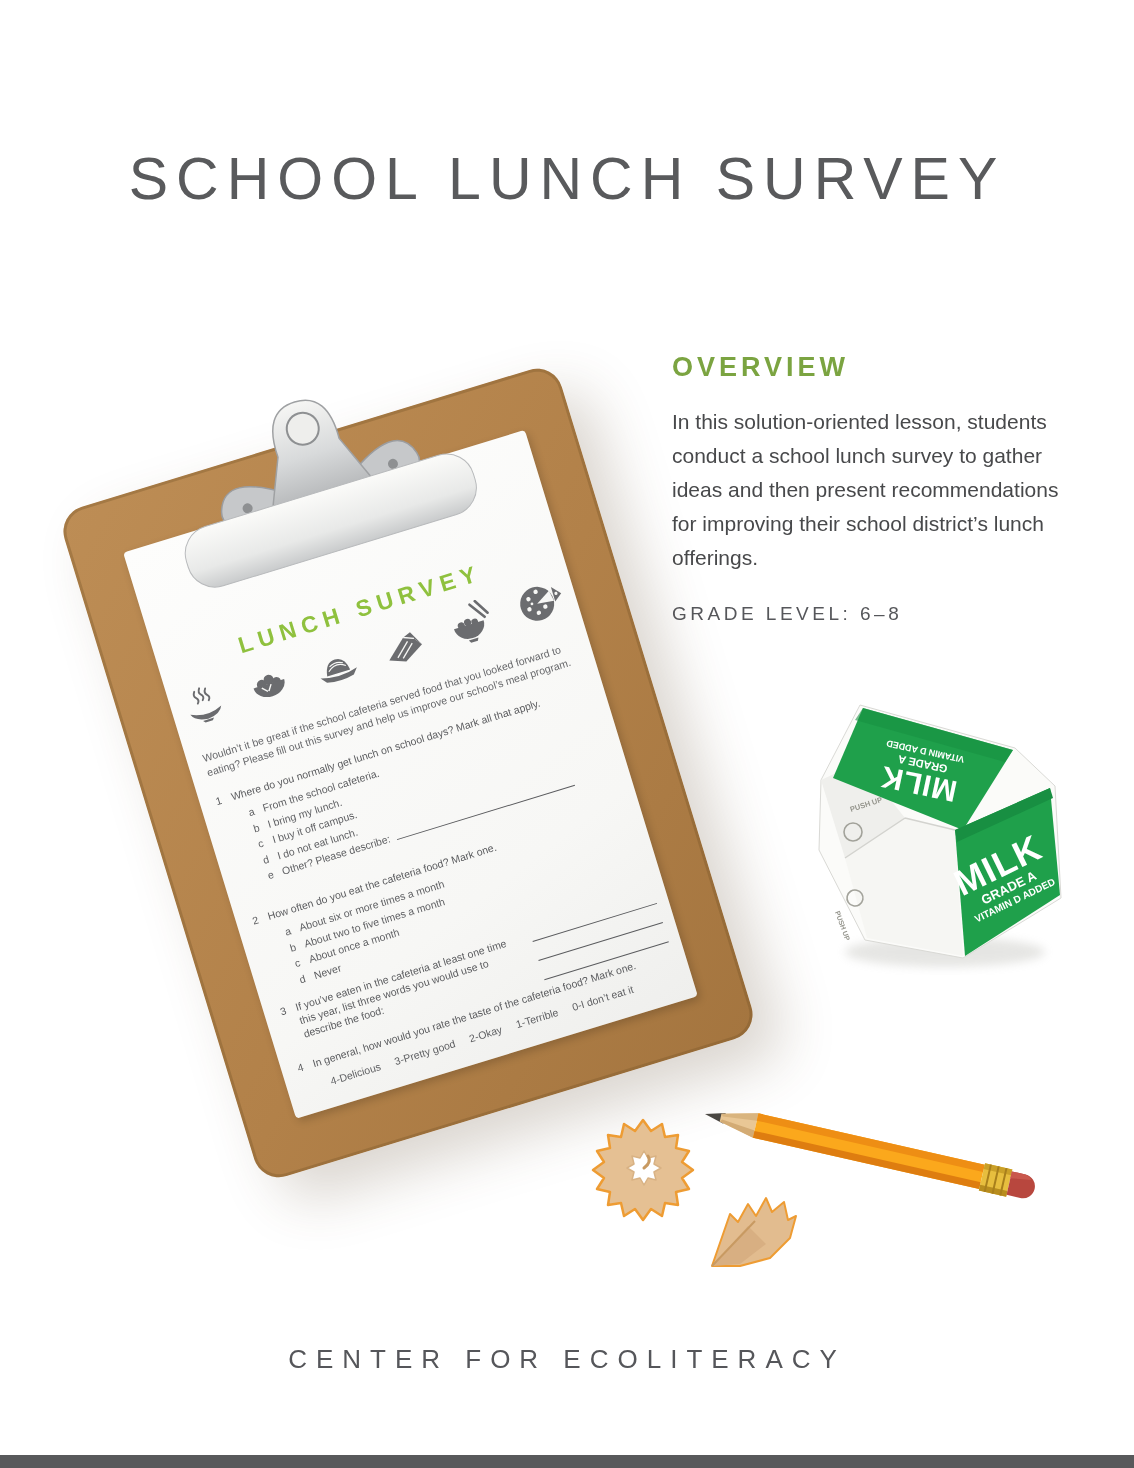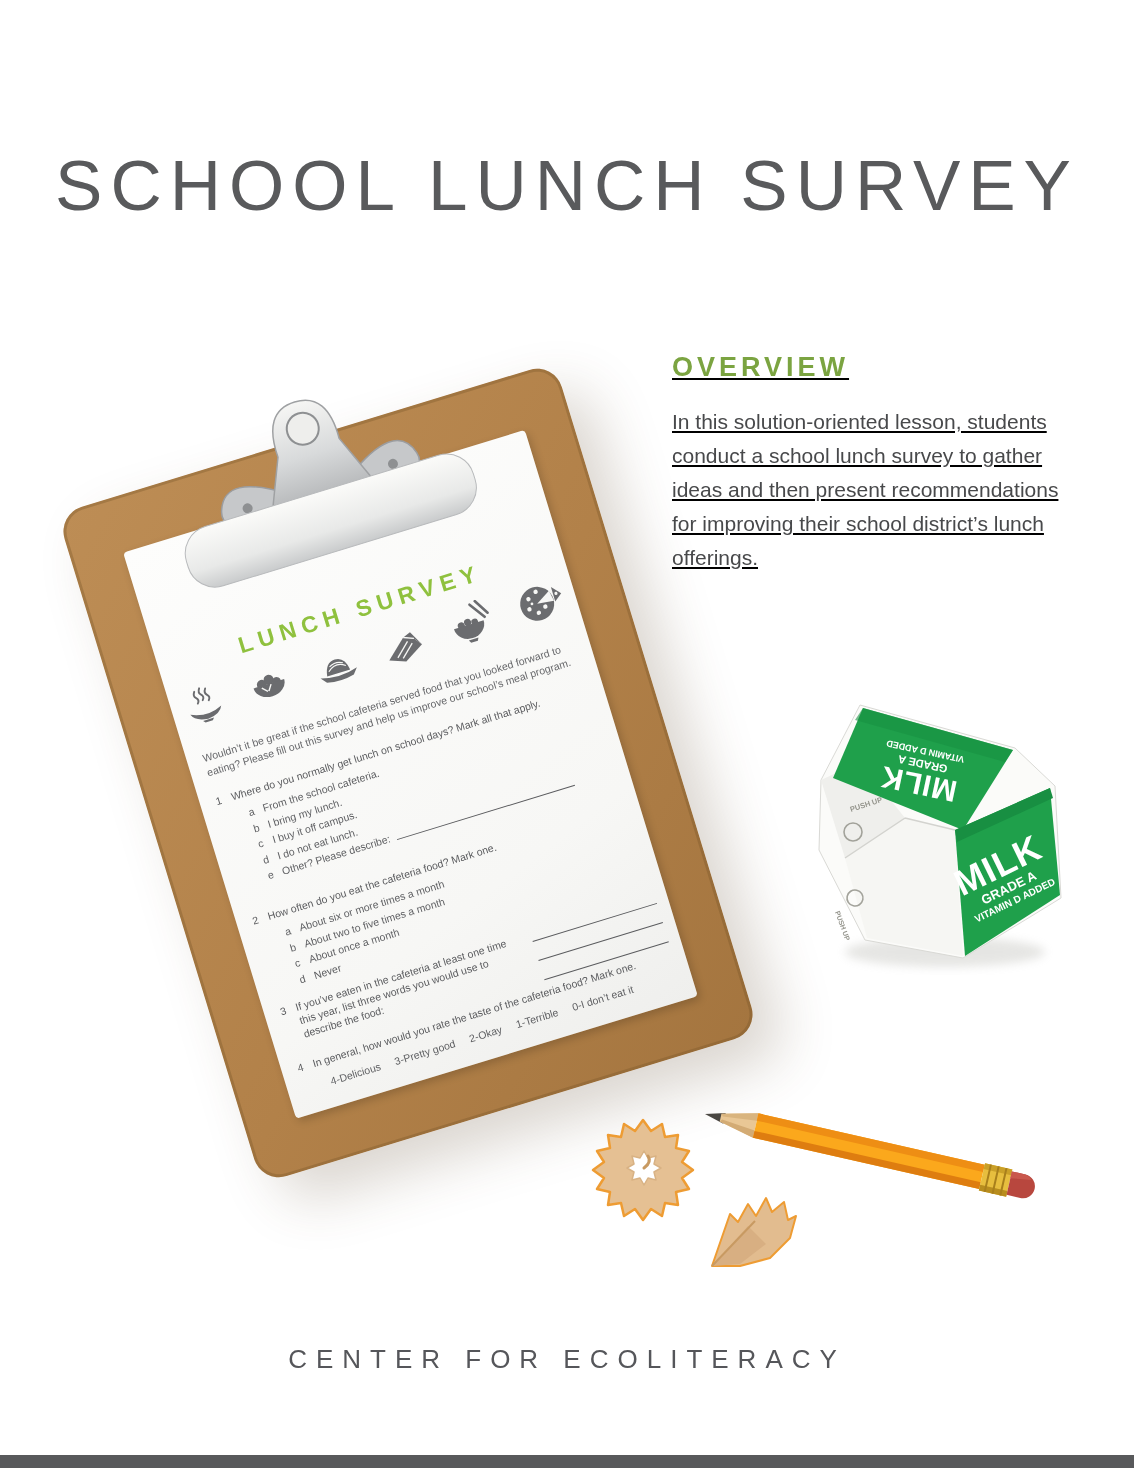--- a/index.html
+++ b/index.html
@@ -4,32 +4,32 @@
 <style>
   html,body{margin:0;padding:0;}
   body{
     width:1134px;height:1468px;position:relative;overflow:hidden;
     background:#ffffff;font-family:"Liberation Sans",sans-serif;
     -webkit-font-smoothing:antialiased;
   }
   
   .page-title{
     position:absolute;top:150px;left:0;width:1134px;text-align:center;
-    font-size:71px;letter-spacing:8px;color:#595a5c;font-weight:500;line-height:1;
+    font-size:59px;letter-spacing:8px;color:#595a5c;font-weight:500;line-height:1;
     white-space:nowrap;
   }
   .footer-wordmark{
     position:absolute;top:1344px;left:0;width:1134px;text-align:center;
     font-size:26px;letter-spacing:9px;color:#55565a;font-weight:500;white-space:nowrap;
   }
   .bottom-bar{
     position:absolute;left:0;right:0;bottom:0;height:13px;background:#58595b;
   }
   
-  .overview-col{position:absolute;left:672px;top:352px;width:400px;text-decoration:underline;}
+  .overview-col{position:absolute;left:672px;top:352px;width:400px;}
   .overview-heading{
     margin:0 0 22px 0;color:#7ba441;font-size:27px;letter-spacing:4px;font-weight:700;
   }
   .overview-body{
     margin:0 16px 28px 0;width:392px;font-size:21px;line-height:34px;color:#48494b;
   }
   .grade-level{
     font-size:19px;letter-spacing:3.5px;color:#56575b;font-weight:500;white-space:nowrap;
   }
   
@@ -81,20 +81,21 @@
   .shaving-cone{position:absolute;left:700px;top:1186px;width:100px;height:88px;}
 </style>
 </head>
 <body>
 
 <div class="page-title">SCHOOL LUNCH SURVEY</div>
 
 <div class="overview-col">
   <h2 class="overview-heading">OVERVIEW</h2>
   <p class="overview-body">In this solution-oriented lesson, students conduct a school lunch survey to gather ideas and then present recommendations for improving their school district’s lunch offerings.</p>
+  <div class="grade-level">GRADE LEVEL: 6–8</div>
 </div>
 
 <div class="clipboard">
   <div class="board"></div>
 
   <div class="paper">
     <div class="survey-heading">LUNCH SURVEY</div>
 
     <div class="icon-row">
       <svg width="38" height="40" viewBox="0 0 40 40">

